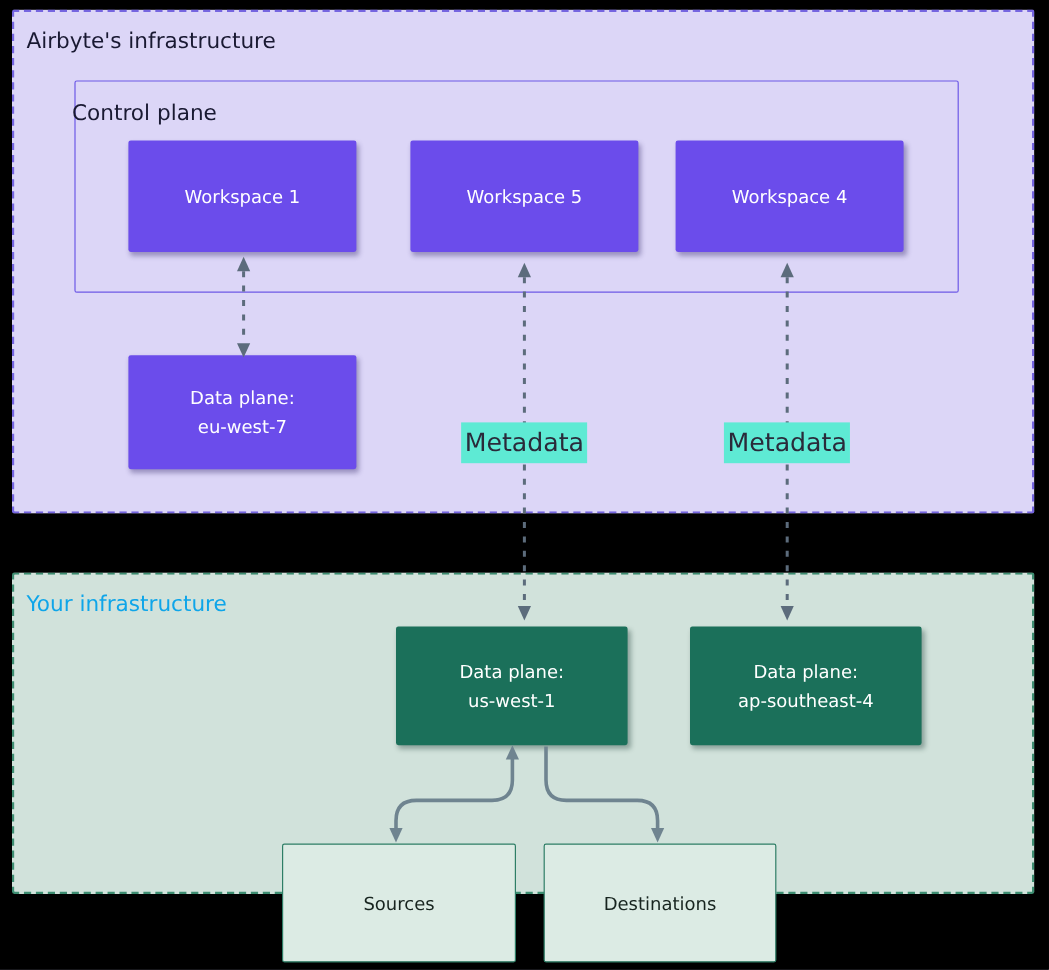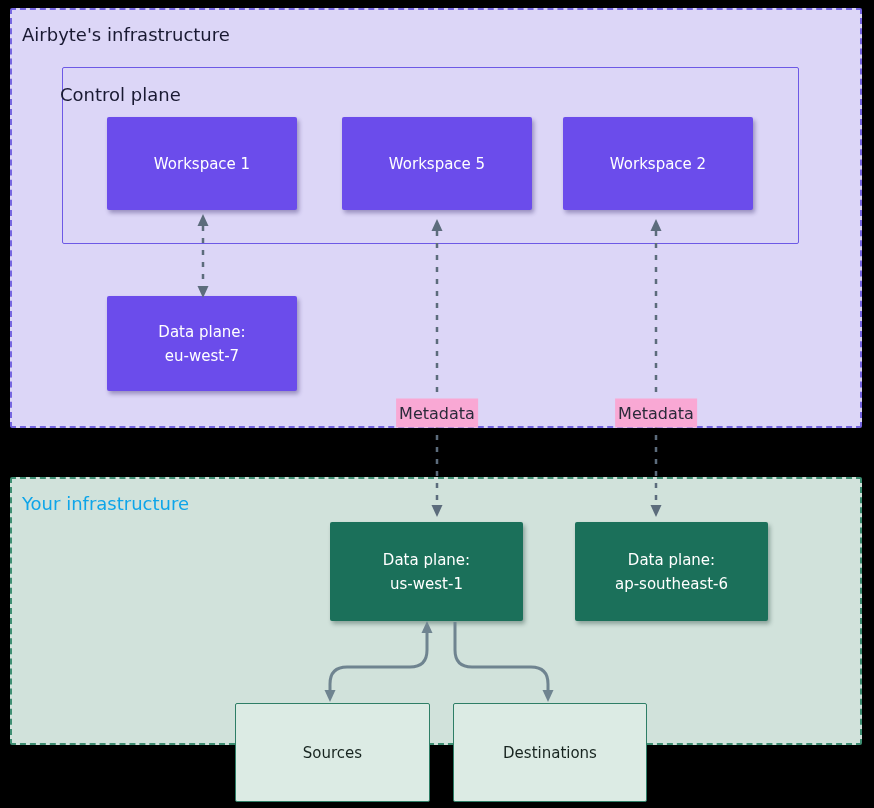--- a/index.html
+++ b/index.html
@@ -64,26 +64,25 @@
     border:2px dashed #3e8e72;
     border-radius:2px;
   }
   .dp-us{left:330px;top:522px;width:193px;height:99px;}
   .dp-ap{left:575px;top:522px;width:193px;height:99px;}
   .src{left:235px;top:703px;width:193px;height:97px;}
   .dst{left:453px;top:703px;width:192px;height:97px;}
   .metadata-label{
     position:absolute;
     transform:translate(-50%,-50%);
-    background:#f9a8d4;
+    background:#5eead4;
     padding:5px 3px;
-    font-size:16px;
+    font-size:21px;
     color:#2a2a3a;
     white-space:nowrap;
-    margin-top:44px;
   }
   .md1{left:437px;top:369px;}
   .md2{left:656px;top:369px;}
   svg.arrows{
     position:absolute;
     left:0;top:0;
     pointer-events:none;
   }
 </style>
 </head>
@@ -97,38 +96,38 @@
   <div class="control-plane"></div>
   <div class="container-label" style="left:60px;top:84px;">Control plane</div>
 
   <div class="box purple workspace ws1">
     <span>Workspace 1</span>
   </div>
   <div class="box purple workspace ws2">
     <span>Workspace 5</span>
   </div>
   <div class="box purple workspace ws3">
-    <span>Workspace 2</span>
+    <span>Workspace 4</span>
   </div>
 
   <div class="box purple dp-eu two-line">
     <span>Data plane:</span>
     <span>eu-west-7</span>
   </div>
 
   <div class="your-infra"></div>
   <div class="container-label" style="left:22px;top:493px;color:#0ea5e9;">Your infrastructure</div>
 
   <div class="box teal dp-us two-line">
     <span>Data plane:</span>
     <span>us-west-1</span>
   </div>
   <div class="box teal dp-ap two-line">
     <span>Data plane:</span>
-    <span>ap-southeast-6</span>
+    <span>ap-southeast-4</span>
   </div>
 
   <div class="box outline-teal src">
     <span>Sources</span>
   </div>
   <div class="box outline-teal dst">
     <span>Destinations</span>
   </div>
 
   <svg class="arrows" width="874" height="808" viewBox="0 0 874 808">

